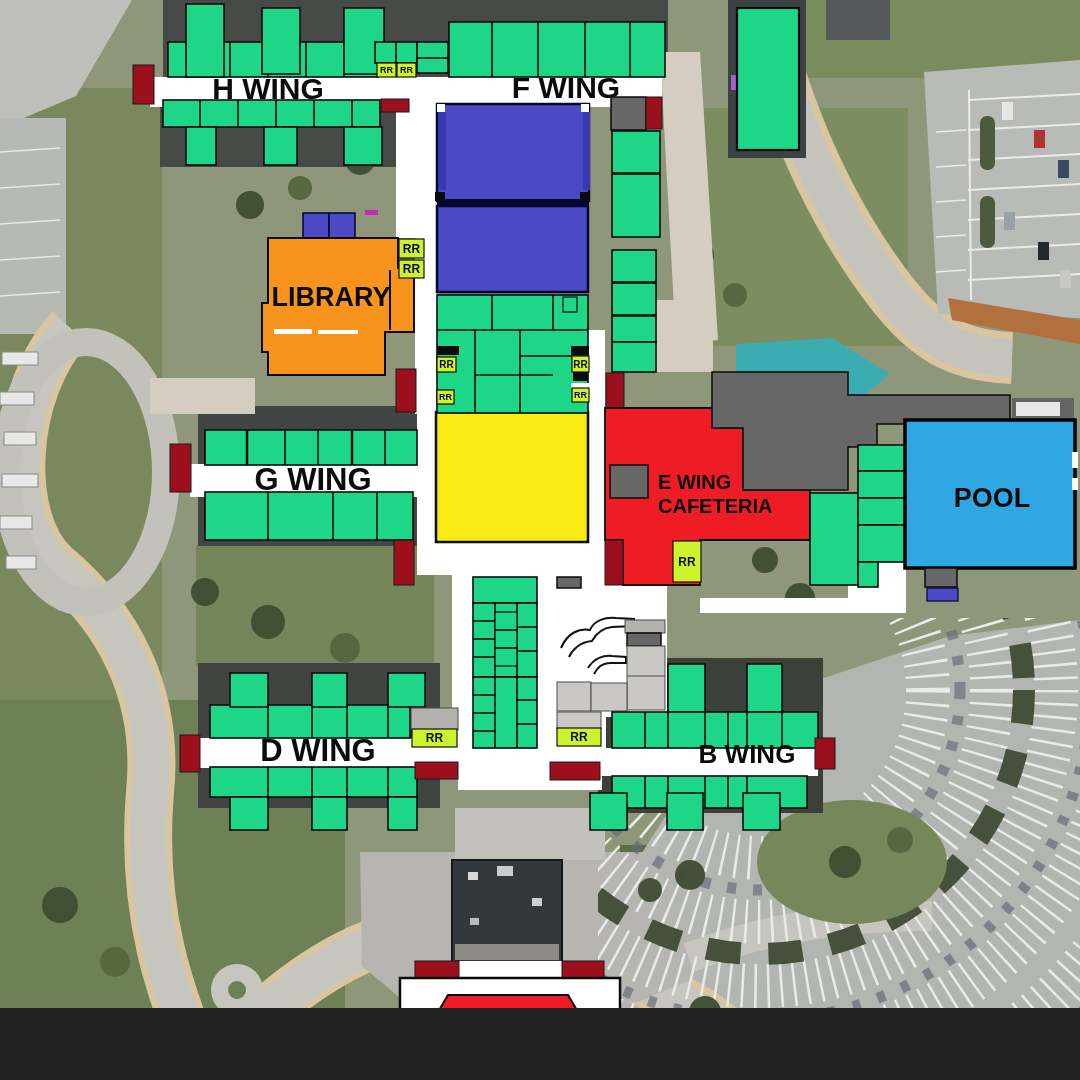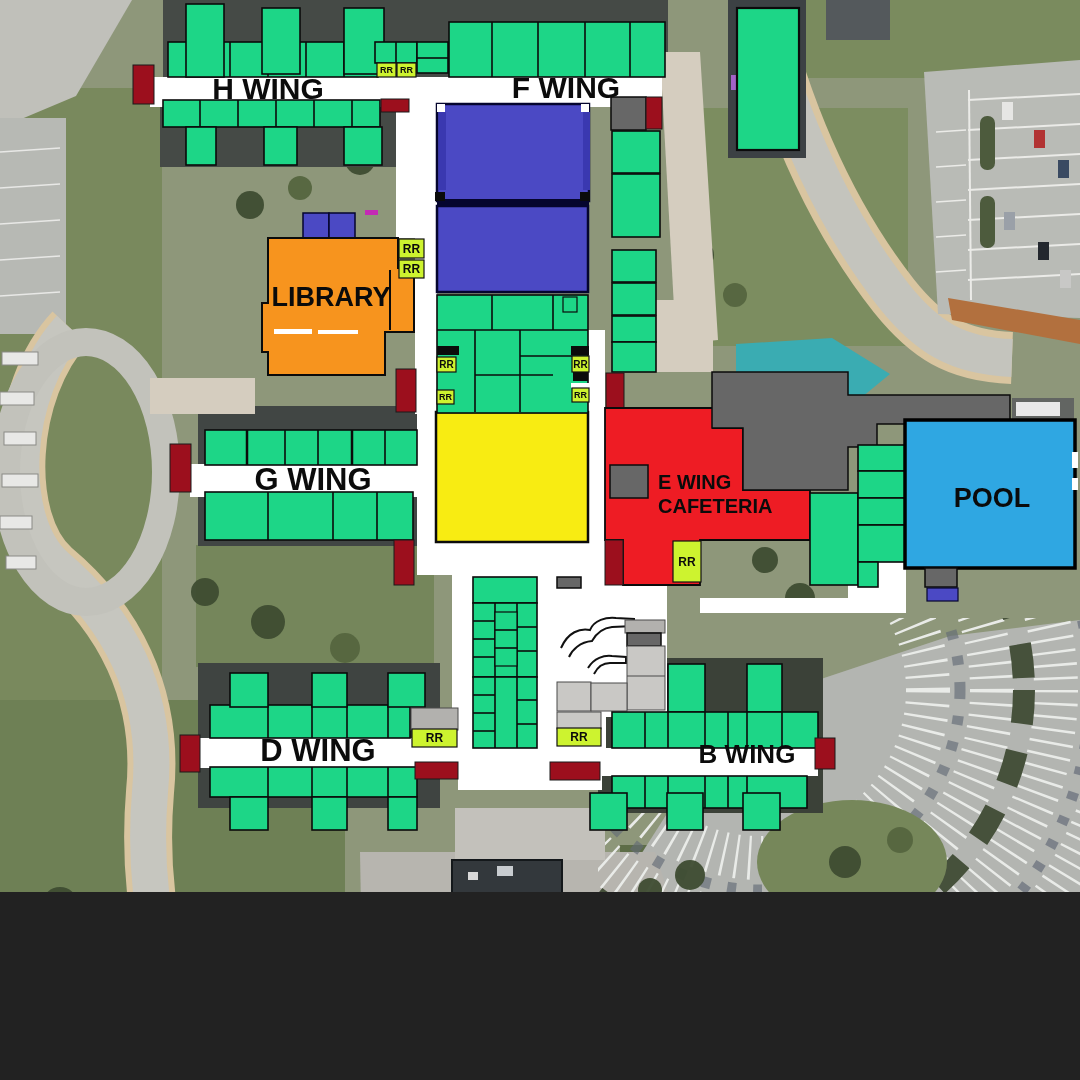--- a/index.html
+++ b/index.html
@@ -1,16 +1,16 @@
 <!DOCTYPE html>
 <html><head>
 <meta charset="utf-8">
 <style>
   html,body{margin:0;padding:0;background:#222;}
-  .stage{width:1080px;height:892px;overflow:hidden;position:relative;background:#8e977a;}
+  .stage{width:1080px;height:1008px;overflow:hidden;position:relative;background:#8e977a;}
   svg{display:block;}
   svg text{font-family:"Liberation Sans","DejaVu Sans",sans-serif;font-weight:700;fill:#0b0b0b;}
 </style>
 </head>
 <body>
 
 <div class="stage">
   <svg width="1080" height="1080" viewBox="0 0 1080 1080">
     <defs>
       <clipPath id="clipParking">

